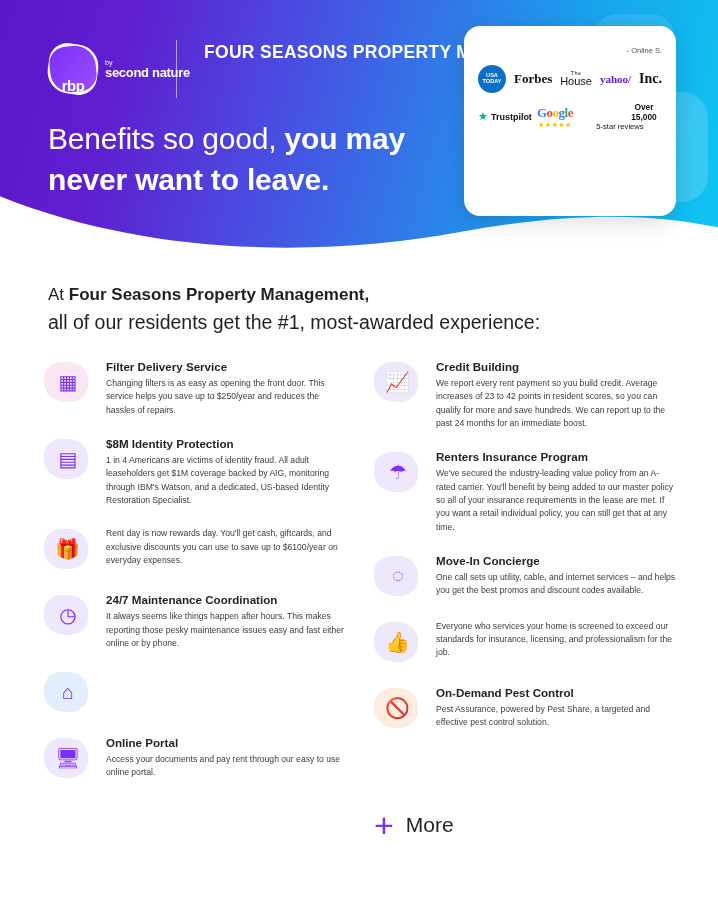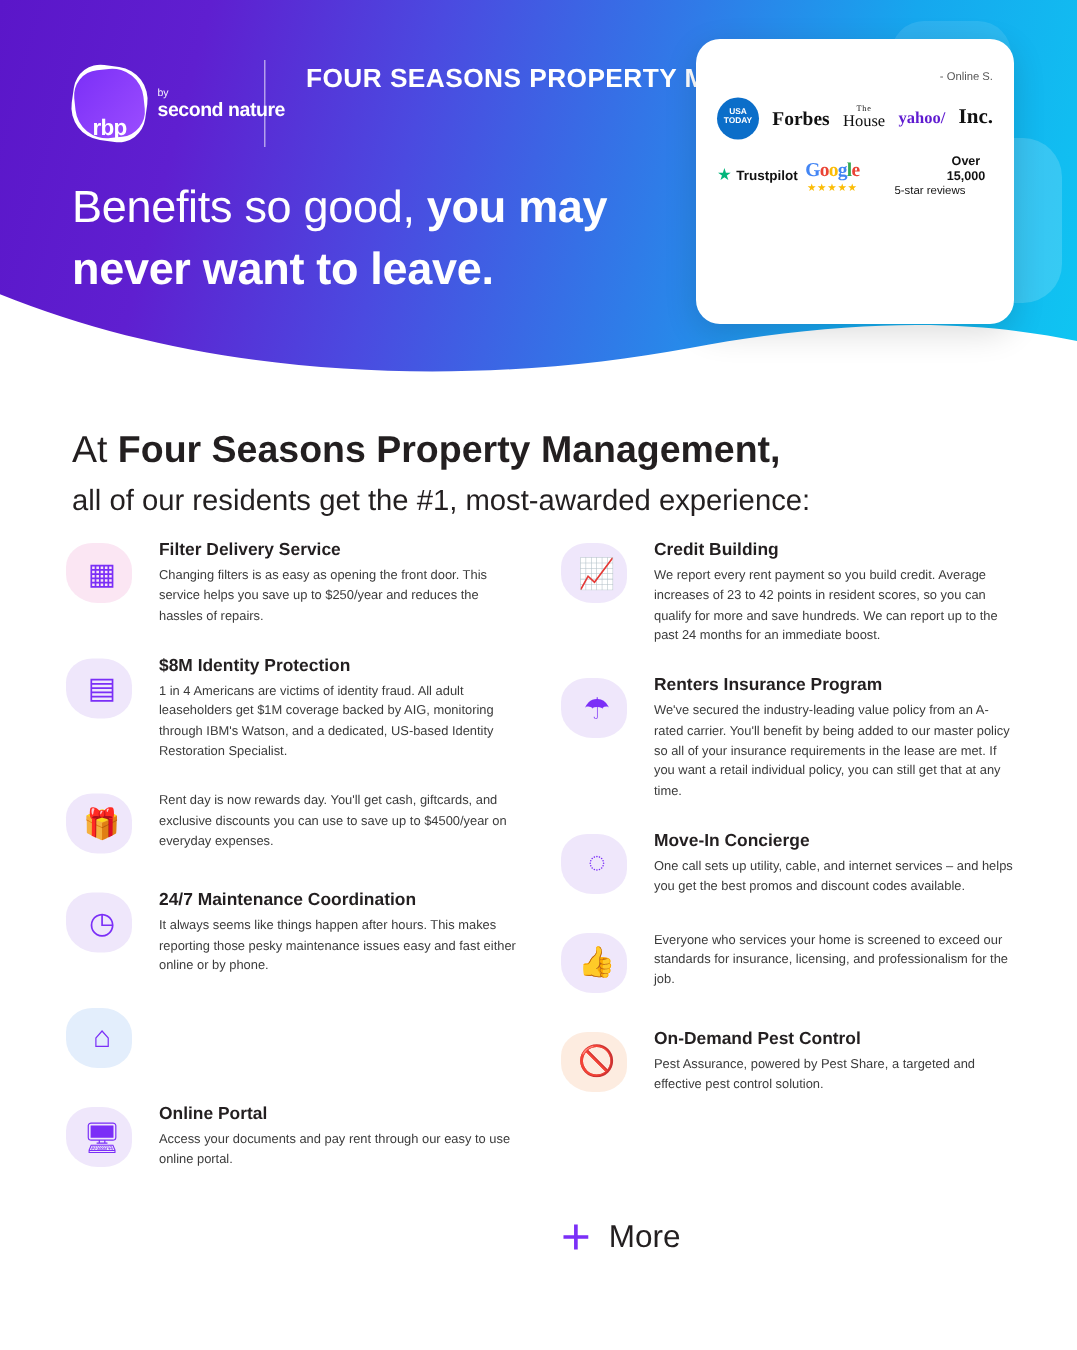--- a/index.html
+++ b/index.html
@@ -100,37 +100,37 @@
     margin-top: 10px; gap: 5px;
   }
   .press-row.second { margin-top: 9px; }
   .usatoday {
     width: 28px; height: 28px; border-radius: 50%;
     background:#0b6ec9; color:#fff; font-size: 5.6px; font-weight:bold;
     display:flex; align-items:center; justify-content:center; text-align:center; line-height:1.05;
     flex: 0 0 auto;
   }
   .forbes { font-family: "Liberation Serif", serif; font-weight: bold; font-size: 13px; color:#111; }
-  .house { font-family: Liberation Serif, serif; font-size: 11px; color:#111; line-height:1; text-align:center; }
+  .house { font-family: Liberation Sans, sans-serif; font-size: 11px; color:#111; line-height:1; text-align:center; }
   .house small { display:block; font-size: 5.5px; letter-spacing: .5px; }
   .yahoo { font-size: 11px; font-weight: bold; color:#5f1bd0; font-family:"Liberation Serif", serif; }
   .inc { font-family: "Liberation Serif", serif; font-weight: bold; font-size: 14px; color:#111; }
   .tp { display:flex; align-items:center; gap:3px; }
   .tp-star { color:#00b67a; font-size: 11px; }
   .tp-txt { font-size: 9px; font-weight: bold; color:#111; }
   .google { text-align:center; }
   .g-word { font-size: 13px; font-weight: bold; letter-spacing:-.5px; font-family:"Liberation Serif", serif;}
   .g-word .b{color:#4285F4}.g-word .r{color:#EA4335}.g-word .y{color:#FBBC05}.g-word .g{color:#34A853}
   .g-stars { color:#FBBC05; font-size: 7px; letter-spacing: .5px; }
   .over { font-size: 7.6px; color:#111; line-height:1.2; text-align:center; }
   .over b { font-size: 8.4px; display:block;padding-left:48px; }
 
   
   .intro { position:absolute; left: 48px; top: 282px; width: 640px; }
-  .intro-l1 { font-size: 25px; color:#231f20; line-height:1.5; }
+  .intro-l1 { font-size: 17px; color:#231f20; line-height:1.5; }
   .intro-l1 b { font-weight: 800; }
   .intro-l2 { font-size: 19.5px; color:#231f20; line-height:1.5; }
 
   .cols { position:absolute; left: 40px; top: 358px; width: 650px; display:flex; gap: 24px; }
   .col { width: 306px; }
 
   .item { display:flex; gap: 10px; margin-bottom: 18px; }
   .item .art { width: 56px; flex: 0 0 56px; height: 48px; position: relative; }
   .item .txt { flex: 1; padding-top: 2px; }
   .item h3 { font-size: 11.6px; color:#231f20; font-weight: 700; margin-bottom: 4px; }
@@ -258,21 +258,21 @@
           <p>1 in 4 Americans are victims of identity fraud. All adult leaseholders get $1M coverage backed by AIG, monitoring through IBM's Watson, and a dedicated, US-based Identity Restoration Specialist.</p>
         </div>
       </div>
 
       <div class="item">
         <div class="art">
           <div class="blob"></div>
           <div class="glyph">🎁</div>
         </div>
         <div class="txt">
-          <p>Rent day is now rewards day. You'll get cash, giftcards, and exclusive discounts you can use to save up to $4500/year on everyday expenses.</p>
+          <p>Rent day is now rewards day. You'll get cash, giftcards, and exclusive discounts you can use to save up to $6100/year on everyday expenses.</p>
         </div>
       </div>
 
       <div class="item">
         <div class="art">
           <div class="blob"></div>
           <div class="glyph">◷</div>
         </div>
         <div class="txt">
           <h3>24/7 Maintenance Coordination</h3>

